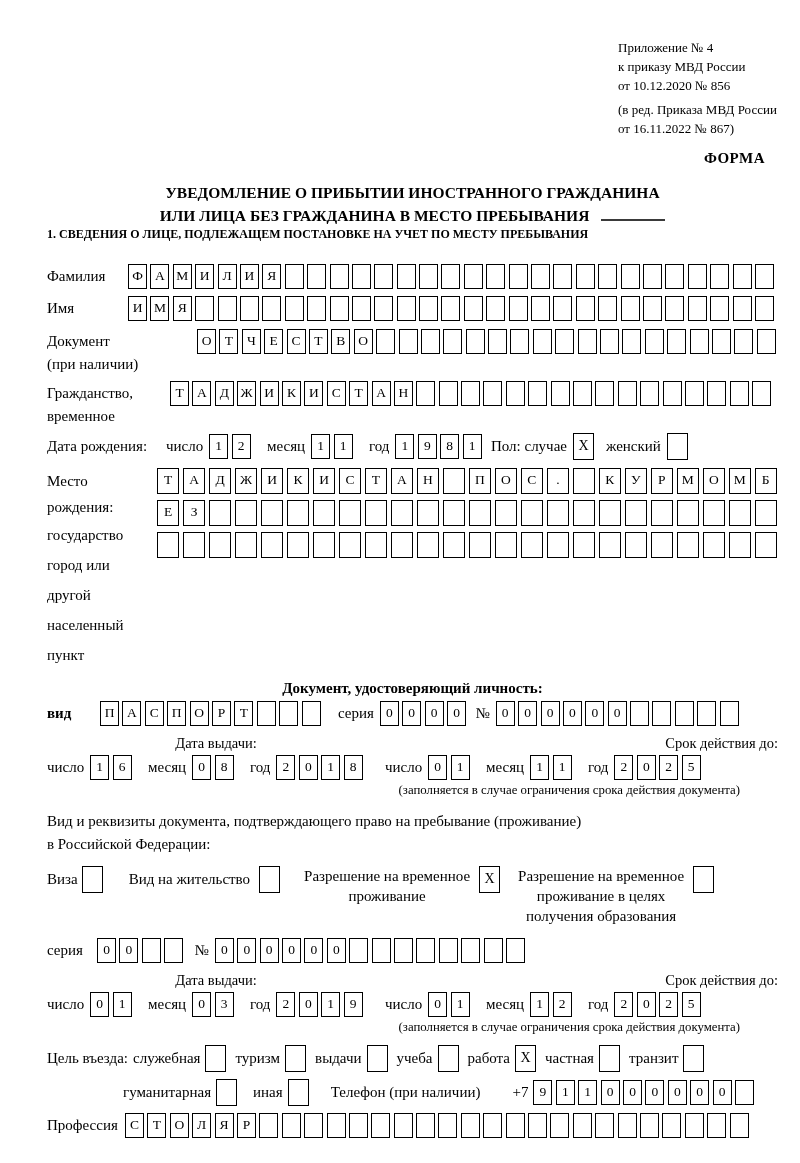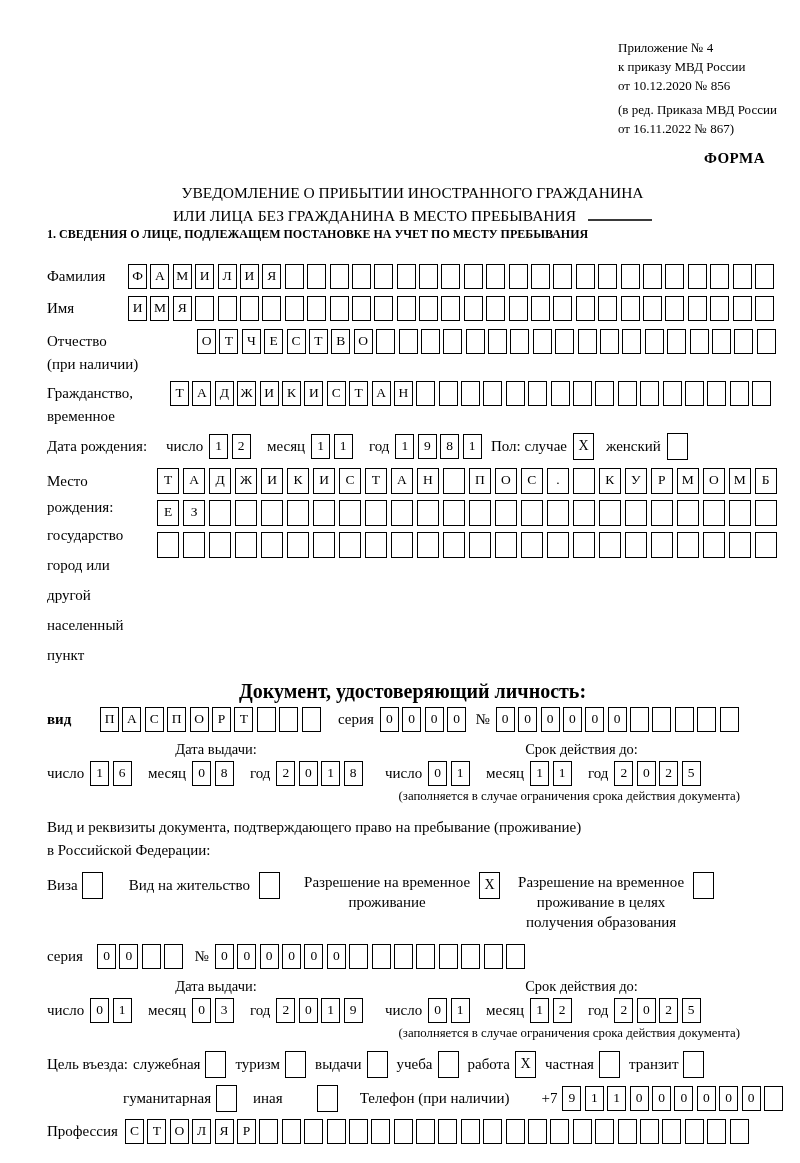--- a/index.html
+++ b/index.html
@@ -3,48 +3,48 @@
 <meta charset="utf-8">
 <style>
   html,body{margin:0;padding:0;background:#fff;}
   .page{width:800px;height:1163px;box-sizing:border-box;padding:38px 22px 0 47px;
         font-family:"Liberation Serif","DejaVu Serif",serif;font-size:15px;color:#000;
         background:#fff;overflow:hidden;position:relative;}
   
   .annex{margin-left:571px;font-size:13px;line-height:19px;white-space:nowrap;}
   .annex .gap{margin-top:5px;}
   .forma{text-align:right;padding-right:13px;font-weight:bold;margin-top:12px;font-size:15px;letter-spacing:.5px;}
-  .title{text-align:center;font-weight:normal;font-size:15.5px;margin-top:14px;line-height:23px;}
+  .title{text-align:center;font-weight:bold;font-size:15.5px;margin-top:14px;line-height:23px;}
   .blank{display:inline-block;width:64px;border-bottom:2.5px solid #3a3a3a;height:13px;margin-left:12px;}
   .sec{font-weight:bold;font-size:12px;}
   
   .frow{display:flex;align-items:center;margin-top:7px;}
   .frow.top{align-items:flex-start;}
   .lbl{flex:none;}
   .boxes{display:inline-flex;flex:none;}
   .cell{box-sizing:border-box;flex:none;width:19px;height:25px;border:1.6px solid #000;
         margin-right:3.4px;text-align:center;font-size:13.5px;line-height:21px;background:#fff;}
   .wide .cell{width:22.2px;margin-right:3.8px;height:26px;}
   .cb{width:21px;height:27px;margin-right:0;line-height:23px;font-size:14px;}
   
   .w53{width:53px;font-weight:bold;}  .w78{width:78px;}  .w81{width:81px;}
   .w110{width:110px;} .w123{width:123px;} .w150{width:150px;}
   .two-line{line-height:21px;}
   .two-line .l1{line-height:26px;}
   
   .dheads{display:flex;margin-top:9px;font-size:14.5px;}
   .dheads .h1{width:338px;text-align:center;}
-  .dheads .h2{flex:1;text-align:center;}
+  .dheads .h2{flex:1;text-align:right;}
   .dates{display:flex;align-items:center;margin-top:3px;}
   .dates .half{display:flex;align-items:center;flex:none;}
   .dates .half.left{width:338px;}
   .dg-lbl{margin-right:6px;}
   .dg-gap{margin-right:13px;}
   .vnote{text-align:right;padding-right:38px;font-size:12.8px;margin-top:3px;}
-  .doc-head{text-align:center;font-weight:bold;font-size:20px;margin-top:10px;}
+  .doc-head{text-align:center;font-weight:bold;font-size:15px;margin-top:10px;}
   .ptext{text-align:center;line-height:20px;flex:none;}
   .permits{display:flex;align-items:flex-start;margin-top:10px;}
   .permits .cb{margin-left:9px;}
   .ml26{margin-left:26px;} .ml24{margin-left:24px;} .ml18{margin-left:18px;}
   .opt{display:flex;align-items:center;margin-left:9px;flex:none;}
   .opt .olbl{margin-right:5px;}
   .indent76{margin-left:76px;}
   .stack .boxes{margin-bottom:6px;}
   .lblcol{line-height:22px;}
   .mt10{margin-top:10px;} .mt12{margin-top:12px;}
@@ -137,21 +137,21 @@
         <span class="cell"></span>
         <span class="cell"></span>
         <span class="cell"></span>
         <span class="cell"></span>
         <span class="cell"></span>
       </span>
   </div>
 
   <div class="frow top">
     <span class="lbl w150 two-line">
-      <span class="l1" style="display:block;">Отчество</span>
+      <span class="l1" style="display:block;">Документ</span>
       <span style="display:block;">(при наличии)</span>
     </span>
     <span class="boxes" style="margin-top:1px;">
         <span class="cell">О</span>
         <span class="cell">Т</span>
         <span class="cell">Ч</span>
         <span class="cell">Е</span>
         <span class="cell">С</span>
         <span class="cell">Т</span>
         <span class="cell">В</span>
@@ -538,21 +538,21 @@
       <span class="olbl">транзит</span>
       <span class="cell cb"></span>
     </span>
   </div>
 
   <div class="frow indent76">
     <span class="opt" style="margin-left:0;">
       <span class="olbl">гуманитарная</span>
       <span class="cell cb"></span>
     </span>
-    <span class="opt" style="margin-left:16px;gap:29px;">
+    <span class="opt" style="margin-left:16px;">
       <span class="olbl">иная</span>
       <span class="cell cb"></span>
     </span>
     <span class="lbl" style="margin-left:22px;">Телефон (при наличии)</span>
     <span class="lbl" style="margin-left:32px;margin-right:5px;">+7</span>
     <span class="boxes">
         <span class="cell">9</span>
         <span class="cell">1</span>
         <span class="cell">1</span>
         <span class="cell">0</span>

